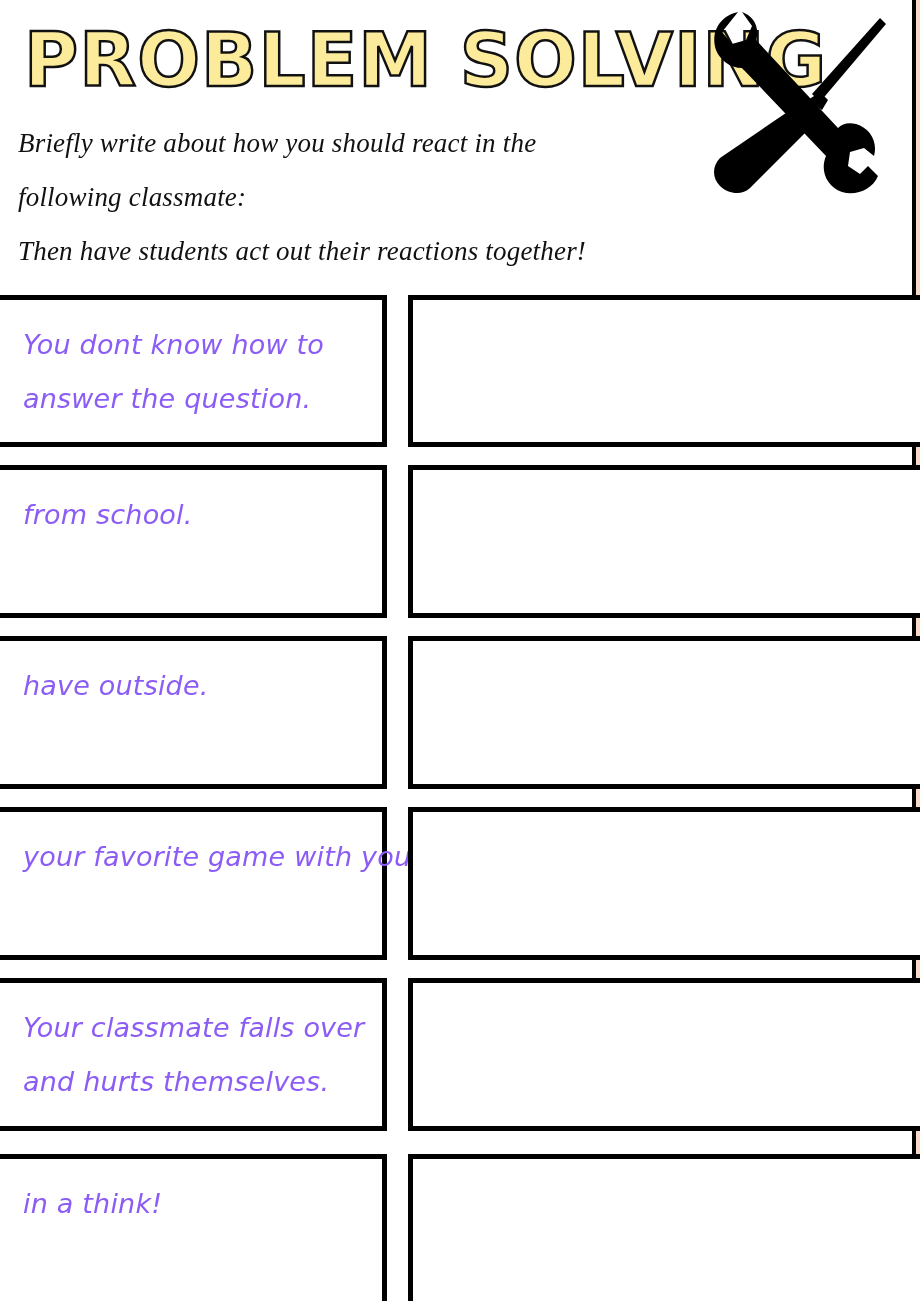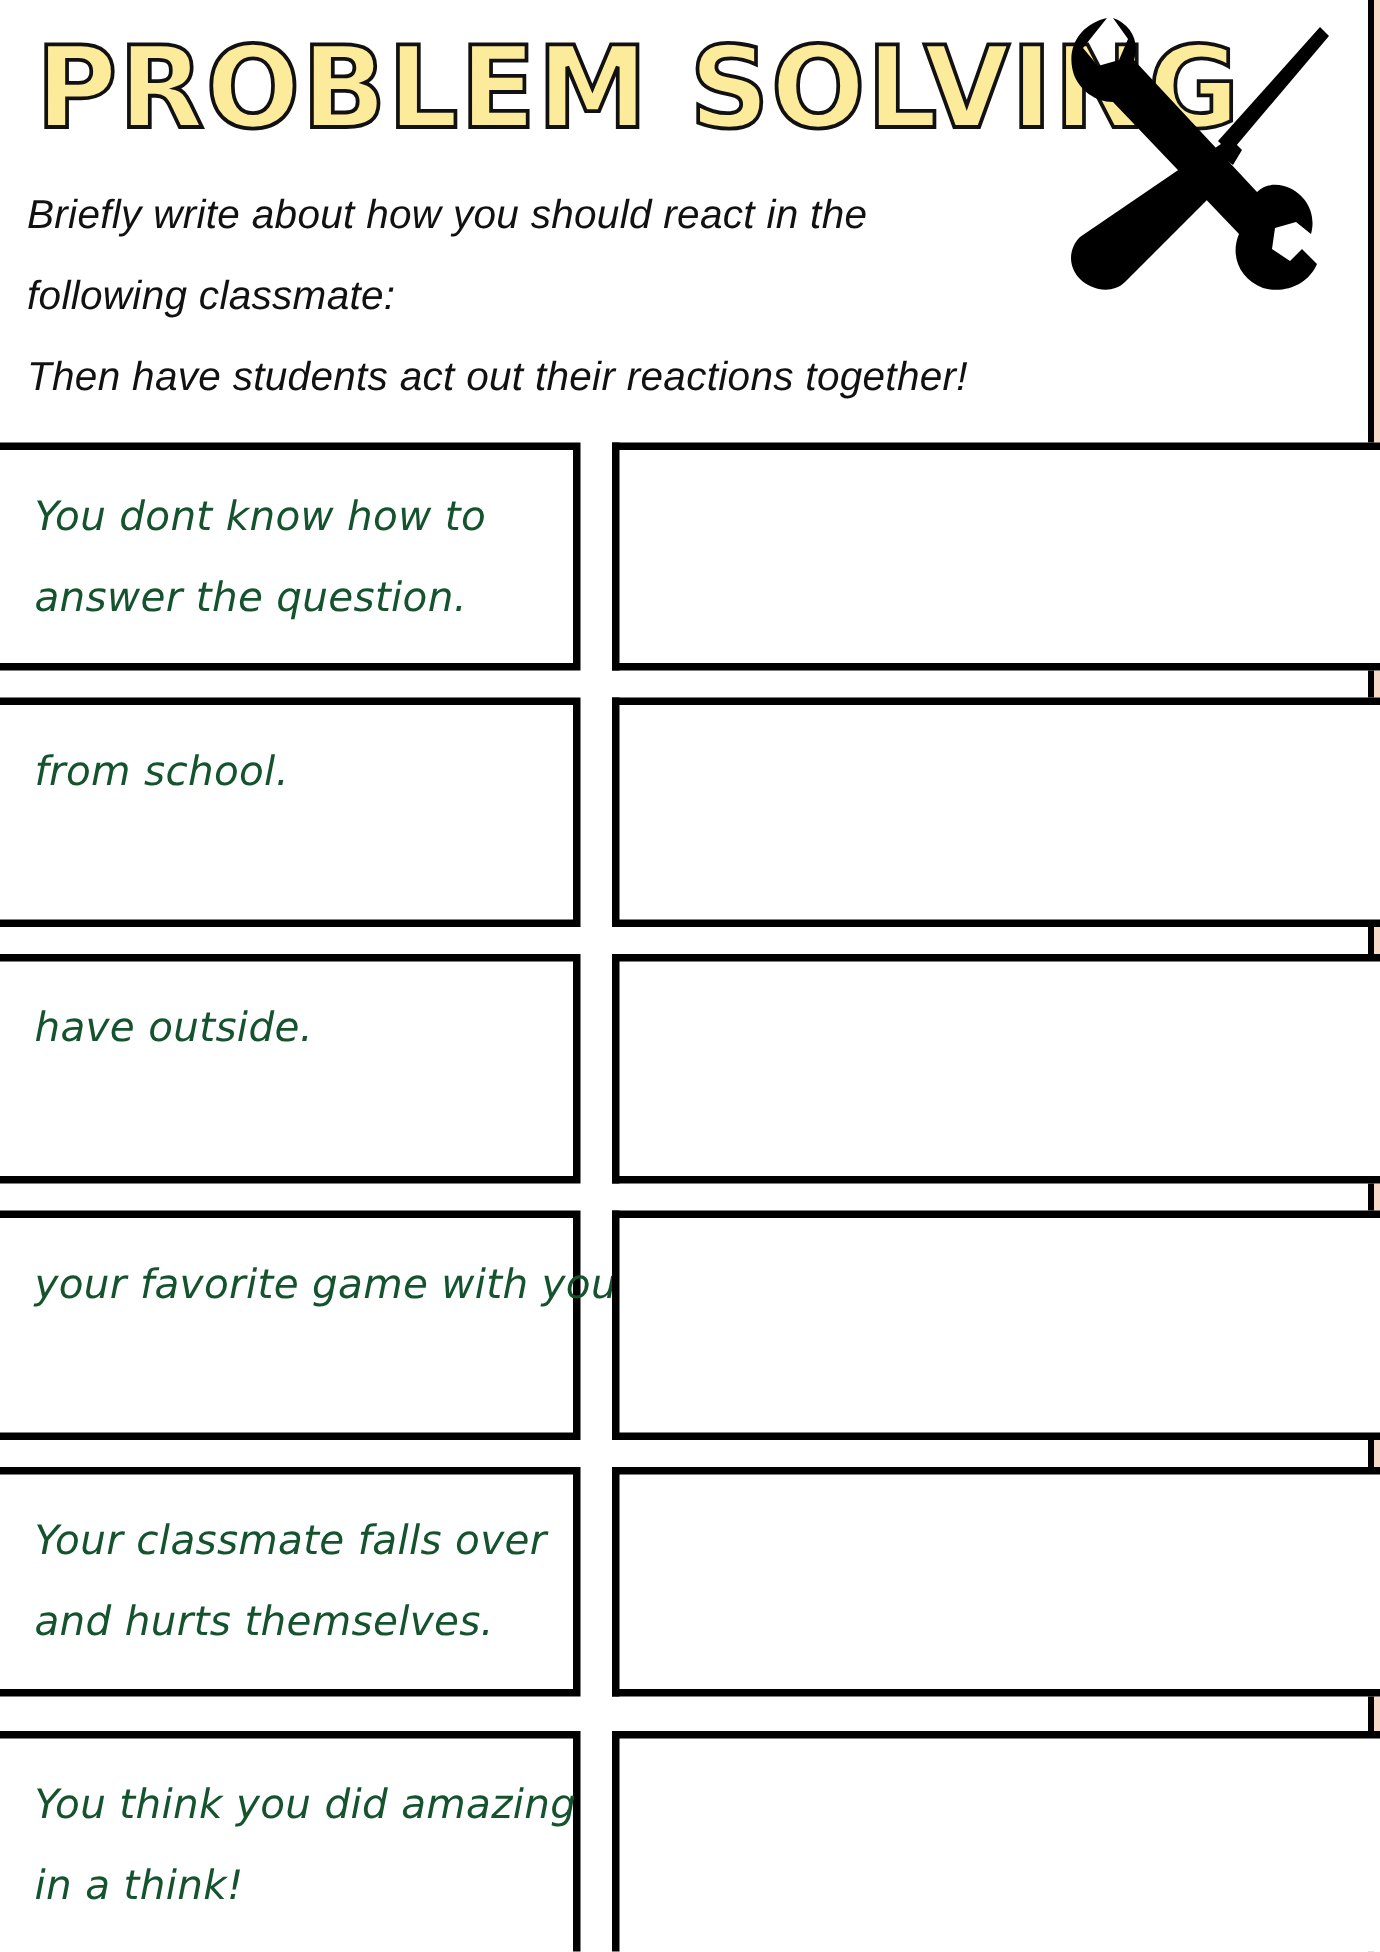--- a/index.html
+++ b/index.html
@@ -22,35 +22,35 @@
     -webkit-text-stroke: 2.5px #111;
     line-height: 1;
     transform: scaleY(1.02);
     white-space: nowrap;
   }
   .tools-icon {
     position: absolute; left: 700px; top: 6px; width: 200px; height: 190px;
   }
   .intro {
     position: absolute; left: 18px; top: 116px; width: 680px;
-    font-family: Liberation Sans, sans-serif; font-style: italic;
+    font-family: Liberation Serif, serif; font-style: italic;
     font-size: 27px; line-height: 54px; color: #111;
     font-weight: 300; letter-spacing: 0.2px;
   }
   .intro span { display: block; white-space: nowrap; }
   .box {
     position: absolute; box-sizing: border-box;
     border: 5px solid #000; background: #fff;
   }
   .box.left { left: -6px; width: 393px; }
   .box.right { left: 408px; width: 512px; border-right: none; }
   .situation {
     position: absolute; left: 24px; top: 18px; width: 360px;
     font-family: "DejaVu Sans", sans-serif; font-style: italic;
-    font-size: 27px; line-height: 54px; color: #14532d;
+    font-size: 27px; line-height: 54px; color: #8b5cf6;
     letter-spacing: 0.2px;
   }
   .situation span { display: block; white-space: nowrap; }
 </style>
 </head>
 <body>
 
 <div class="edge-strip"></div>
 <div class="edge-line"></div>
 
@@ -107,17 +107,16 @@
 <div class="box left" style="top:978px;height:153px;">
   <div class="situation">
     <span>Your classmate falls over</span>
     <span>and hurts themselves.</span>
   </div>
 </div>
 <div class="box right" style="top:978px;height:153px;"></div>
 
 <div class="box left" style="top:1154px;height:170px;">
   <div class="situation">
-    <span>You think you did amazing</span>
     <span>in a think!</span>
   </div>
 </div>
 <div class="box right" style="top:1154px;height:170px;"></div>
 
 </body></html>

